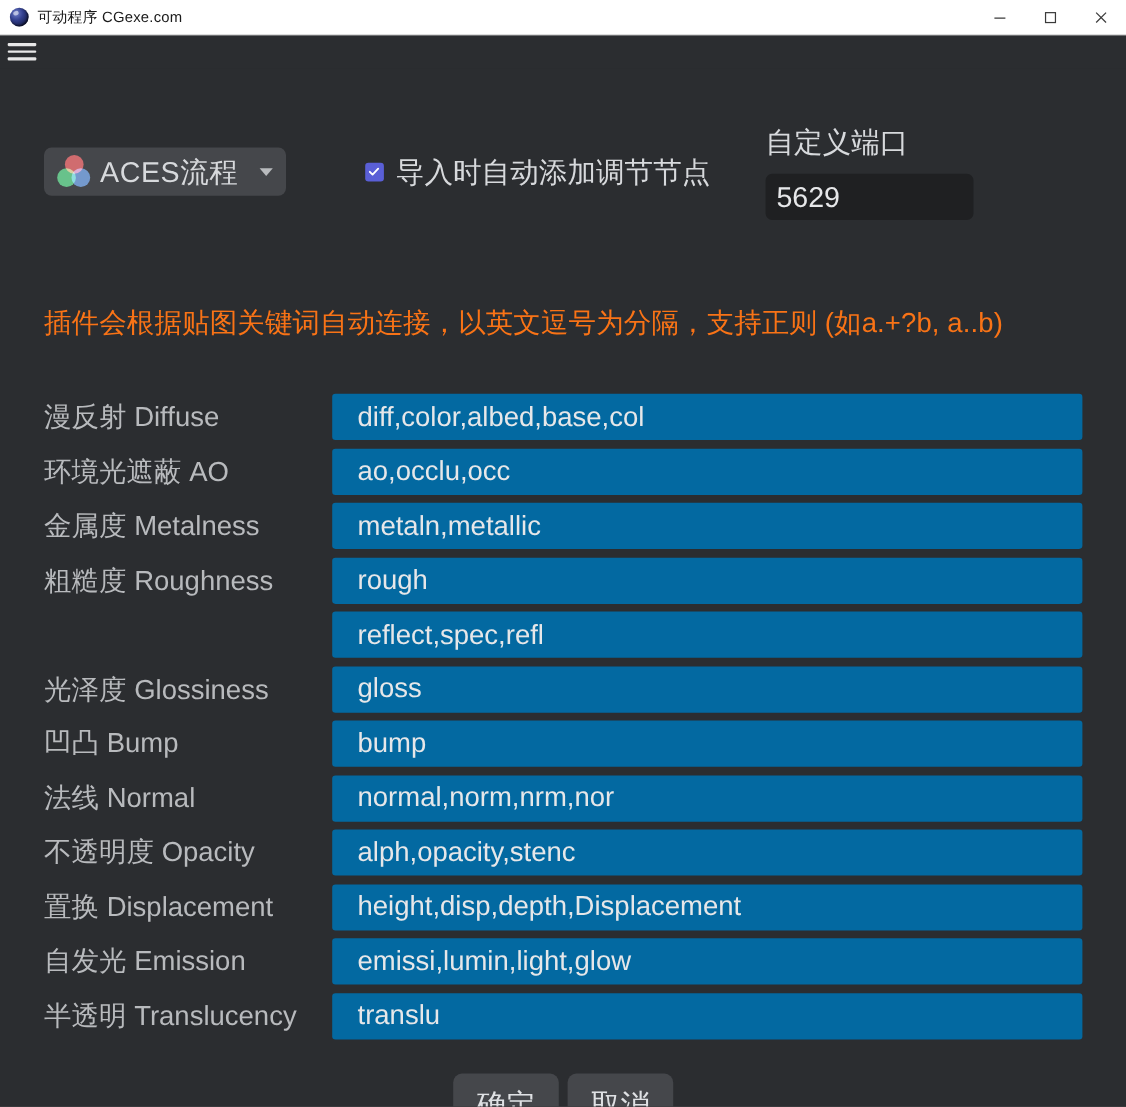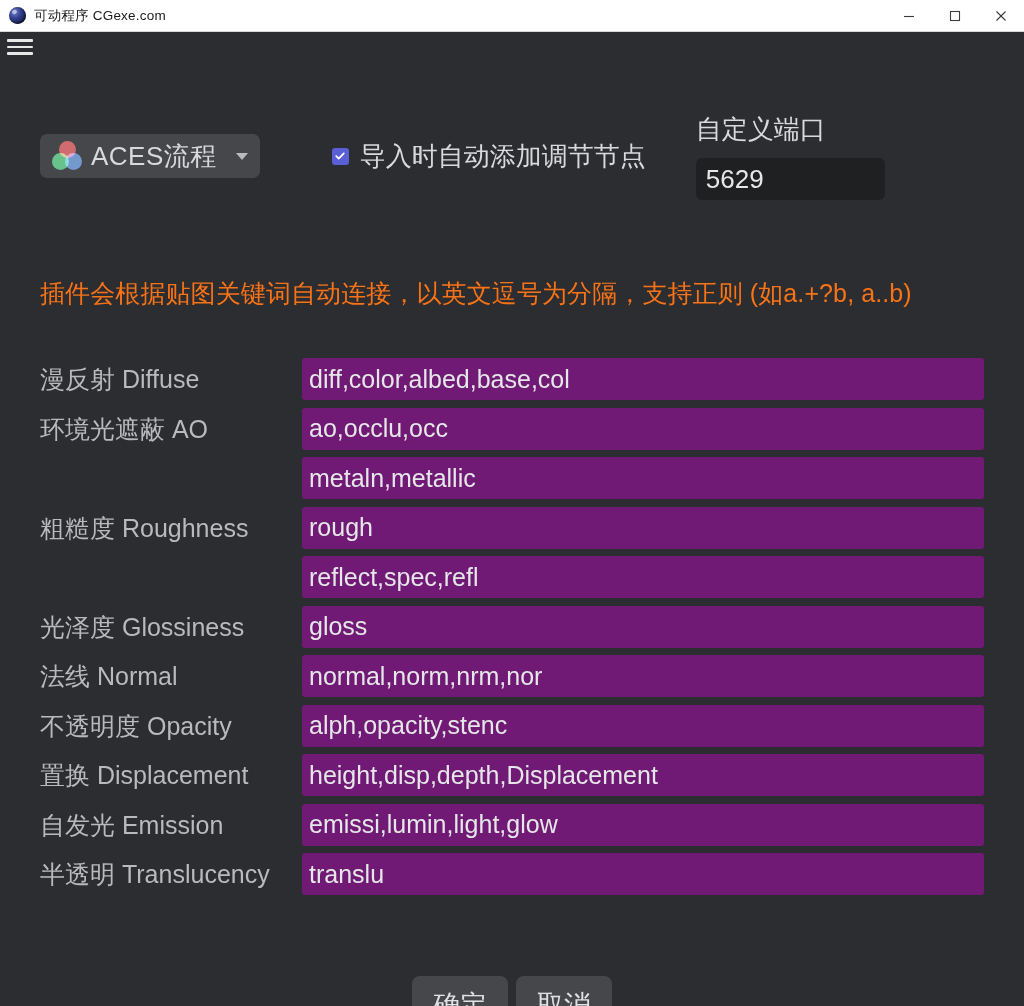--- a/index.html
+++ b/index.html
@@ -220,27 +220,27 @@
     font-size: 25px;
     color: #b8babd;
     white-space: nowrap;
   }
   .row-input {
     position: absolute;
     left: 302px;
     top: 0;
     width: 682px;
     height: 42px;
-    background: #701a75;
+    background: #0369a1;
     border: none;
     border-radius: 3px;
     color: #e6e7e9;
     font-family: "Liberation Sans", "DejaVu Sans", sans-serif;
     font-size: 25px;
-    padding: 0 7px;
+    padding: 0 23px;
     outline: none;
   }
 
   
   #footer {
     position: absolute;
     left: 0; top: 914px;
     width: 1024px;
     display: flex;
     justify-content: center;
@@ -329,32 +329,37 @@
   <div id="rows">
       <div class="row">
         <div class="row-label">漫反射 Diffuse</div>
         <input type="text" class="row-input" value="diff,color,albed,base,col" style="">
       </div>
       <div class="row">
         <div class="row-label">环境光遮蔽 AO</div>
         <input type="text" class="row-input" value="ao,occlu,occ" style="">
       </div>
       <div class="row">
+        <div class="row-label">金属度 Metalness</div>
         <input type="text" class="row-input" value="metaln,metallic" style="">
       </div>
       <div class="row">
         <div class="row-label">粗糙度 Roughness</div>
         <input type="text" class="row-input" value="rough" style="">
       </div>
       <div class="row">
         <input type="text" class="row-input" value="reflect,spec,refl" style="">
       </div>
       <div class="row">
         <div class="row-label">光泽度 Glossiness</div>
         <input type="text" class="row-input" value="gloss" style="">
+      </div>
+      <div class="row">
+        <div class="row-label">凹凸 Bump</div>
+        <input type="text" class="row-input" value="bump" style="">
       </div>
       <div class="row">
         <div class="row-label">法线 Normal</div>
         <input type="text" class="row-input" value="normal,norm,nrm,nor" style="">
       </div>
       <div class="row">
         <div class="row-label">不透明度 Opacity</div>
         <input type="text" class="row-input" value="alph,opacity,stenc" style="">
       </div>
       <div class="row">

